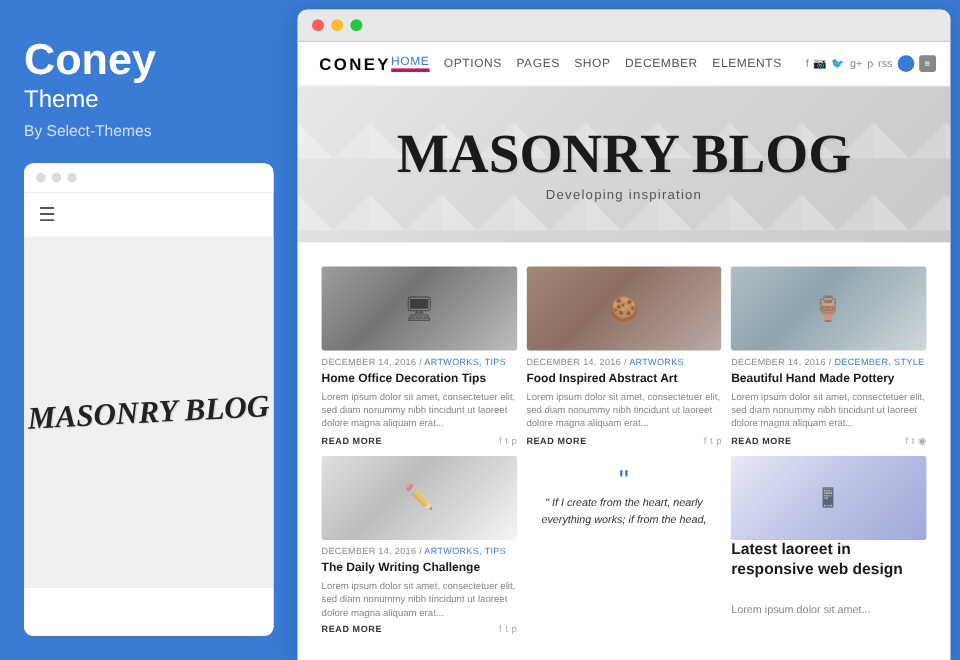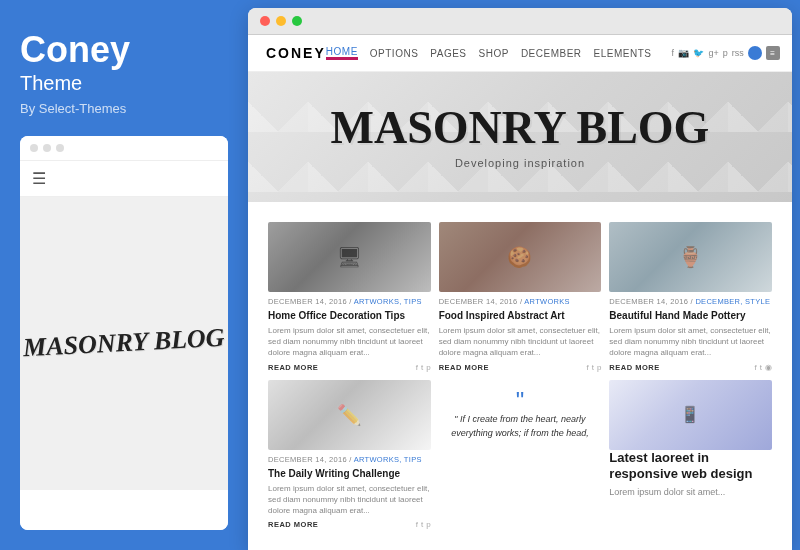--- a/index.html
+++ b/index.html
@@ -408,21 +408,21 @@
     .latest-title {
       font-size: 13px;
       font-weight: 700;
       color: #1a1a1a;
       line-height: 1.3;
     }
 
     .latest-subtitle {
       font-size: 9px;
       color: #888;
-      margin-top: 4px;
+      margin-top: 20px;
     }
   </style>
 </head>
 <body>
 
 <div class="left-panel">
   <div>
     <div class="left-title">Coney</div>
     <div class="left-subtitle">Theme</div>
     <div class="left-byline">By Select-Themes</div>

